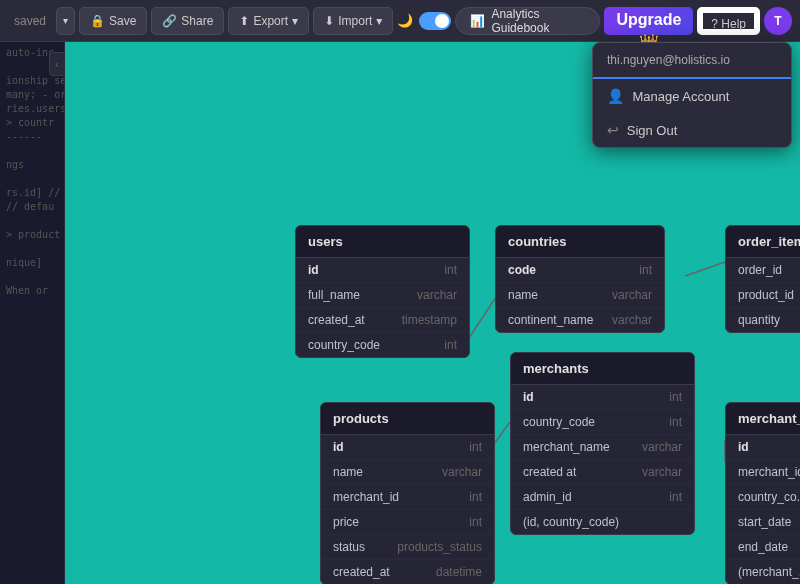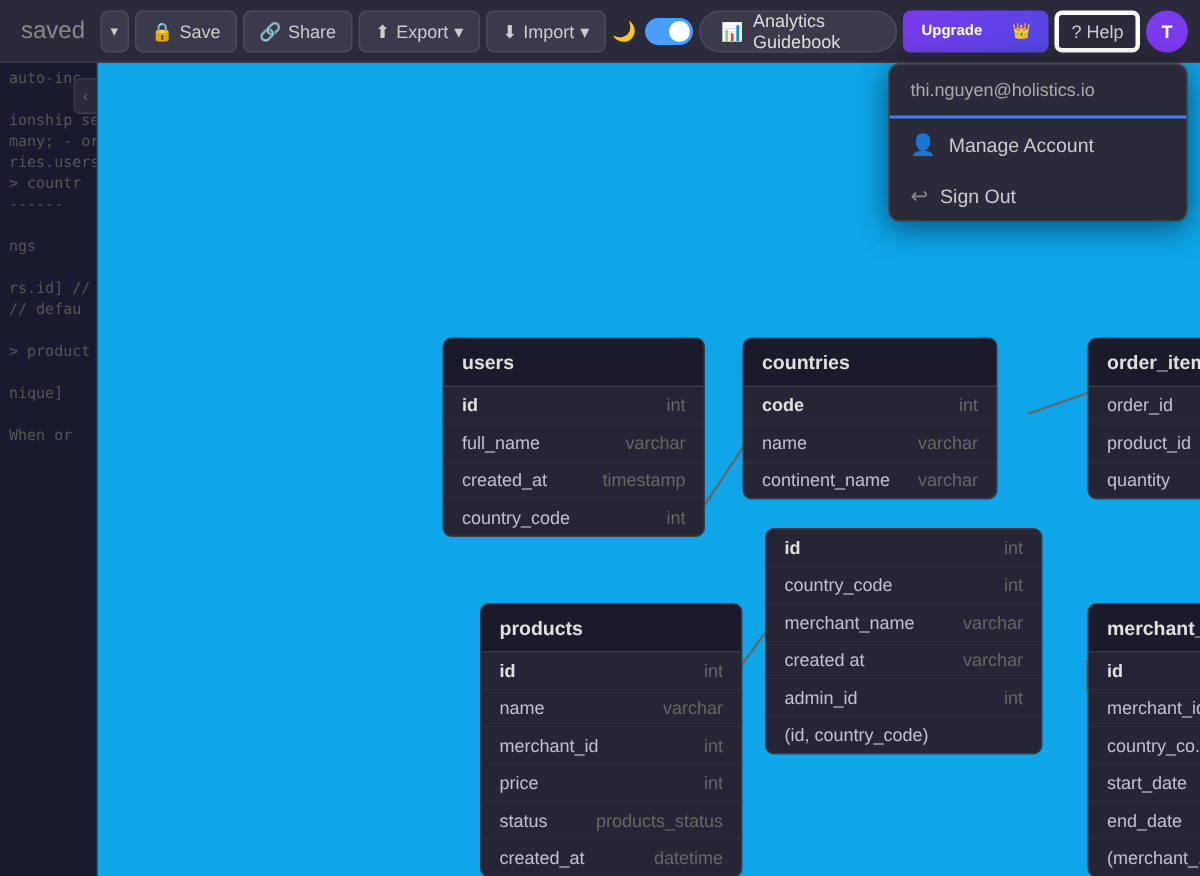--- a/index.html
+++ b/index.html
@@ -38,21 +38,21 @@
       border: 1px solid #4a4a5a;
       border-radius: 5px;
       color: #ccc;
       font-size: 12px;
       padding: 4px 10px;
       cursor: pointer;
       height: 28px;
     }
     .saved-indicator {
       color: #888;
-      font-size: 16px;
+      font-size: 12px;
       padding: 0 6px;
     }
     .chevron-btn {
       background: #3a3a4a;
       border: 1px solid #4a4a5a;
       border-radius: 5px;
       color: #ccc;
       font-size: 10px;
       padding: 4px 6px;
       cursor: pointer;
@@ -92,32 +92,33 @@
       width: 14px;
       height: 14px;
       background: white;
       border-radius: 50%;
     }
     .upgrade-btn {
       background: linear-gradient(135deg, #7c3aed, #4f46e5);
       border: none;
       border-radius: 5px;
       color: white;
-      font-size: 10px;
+      font-size: 16px;
       font-weight: 600;
       padding: 4px 12px;
       cursor: pointer;
       height: 28px;
       display: flex;
       align-items: center;
-      gap: 20px;
+      gap: 4px;
+      flex-direction: column;
     }
     .help-btn {
       background: transparent;
-      border: 3px solid #ffffff;
+      border: 6px solid #ffffff;
       border-radius: 5px;
       color: #ccc;
       font-size: 12px;
       padding: 4px 8px;
       cursor: pointer;
       height: 28px;
     }
     .avatar-btn {
       width: 28px;
       height: 28px;
@@ -200,21 +201,21 @@
       color: #555;
       padding: 4px 6px;
       line-height: 1.4;
       white-space: nowrap;
       overflow: hidden;
     }
 
     
     .canvas {
       flex: 1;
-      background: #0ea5e9;
+      background: #14b8a6;
       position: relative;
       overflow: hidden;
     }
 
     
     .db-table {
       position: absolute;
       background: #252535;
       border: 1px solid #3a3a4a;
       border-radius: 6px;
@@ -409,20 +410,21 @@
         <span class="col-name">status</span>
         <span class="col-type">products_status</span>
       </div>
       <div class="db-table-row">
         <span class="col-name">created_at</span>
         <span class="col-type">datetime</span>
       </div>
     </div>
 
     <div class="db-table" style="left:445px; top:310px; width:185px;">
+      <div class="db-table-header">merchants</div>
       <div class="db-table-row">
         <span class="col-name pk">id</span>
         <span class="col-type">int</span>
       </div>
       <div class="db-table-row">
         <span class="col-name">country_code</span>
         <span class="col-type">int</span>
       </div>
       <div class="db-table-row">
         <span class="col-name">merchant_name</span>

